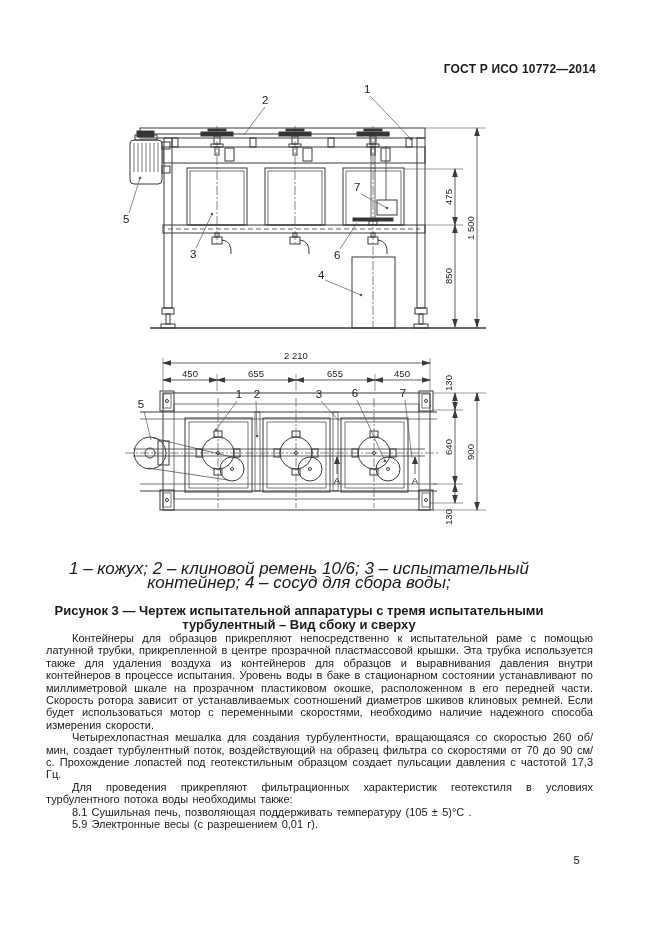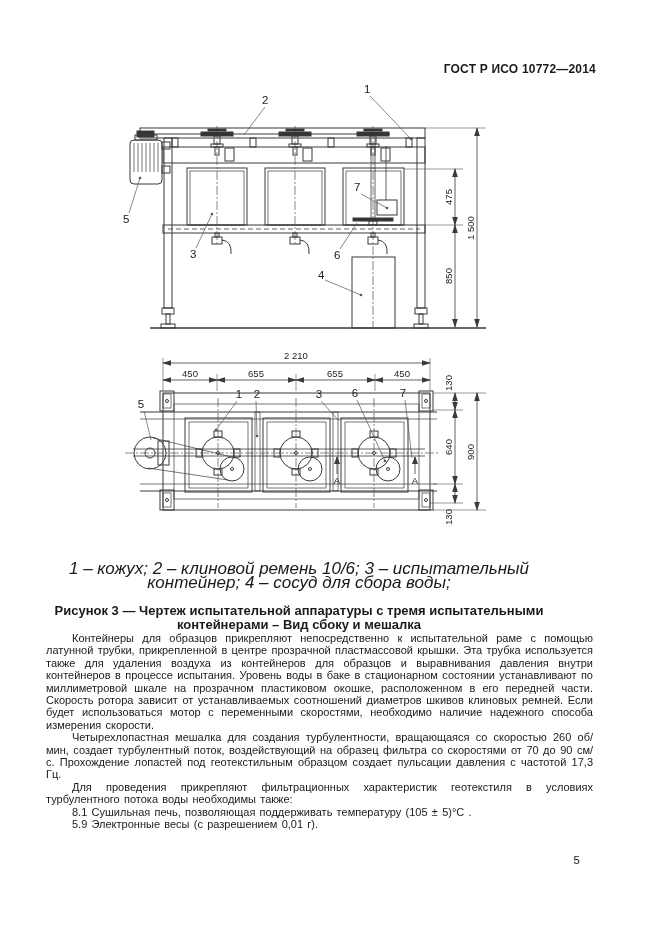--- a/index.html
+++ b/index.html
@@ -346,21 +346,21 @@
     <text class="dim-t" text-anchor="middle" x="337" y="404">A</text>
     <text class="dim-t" text-anchor="middle" x="415" y="404">A</text>
   </svg>
 
   <div class="legend">
     <div>1 – кожух; 2 – клиновой ремень 10/6; 3 – испытательный контейнер; 4 – сосуд для сбора воды;</div>
   </div>
 
   <div class="caption">
     <div>Рисунок 3 — Чертеж испытательной аппаратуры с тремя испытательными</div>
-    <div>контейнерами – Вид сбоку и мешалка</div>
+    <div>турбулентный – Вид сбоку и сверху</div>
   </div>
 
   <div class="bodytext">
     <p>Контейнеры для образцов прикрепляют непосредственно к испытательной раме с помощью латунной трубки, прикрепленной в центре прозрачной пластмассовой крышки. Эта трубка используется также для удаления воздуха из контейнеров для образцов и выравнивания давления внутри контейнеров в процессе испытания. Уровень воды в баке в стационарном состоянии устанавливают по миллиметровой шкале на прозрачном пластиковом окошке, расположенном в его передней части. Скорость ротора зависит от устанавливаемых соотношений диаметров шкивов клиновых ремней. Если будет использоваться мотор с переменными скоростями, необходимо наличие надежного способа измерения скорости.</p>
     <p>Четырехлопастная мешалка для создания турбулентности, вращающаяся со скоростью 260 об/мин, создает турбулентный поток, воздействующий на образец фильтра со скоростями от 70 до 90 см/с. Прохождение лопастей под геотекстильным образцом создает пульсации давления с частотой 17,3 Гц.</p>
     <p>Для проведения прикрепляют фильтрационных характеристик геотекстиля в условиях турбулентного потока воды необходимы также:</p>
     <p>8.1 Сушильная печь, позволяющая поддерживать температуру (105 ± 5)°С .</p>
     <p>5.9 Электронные весы (с разрешением 0,01 г).</p>
   </div>
 

